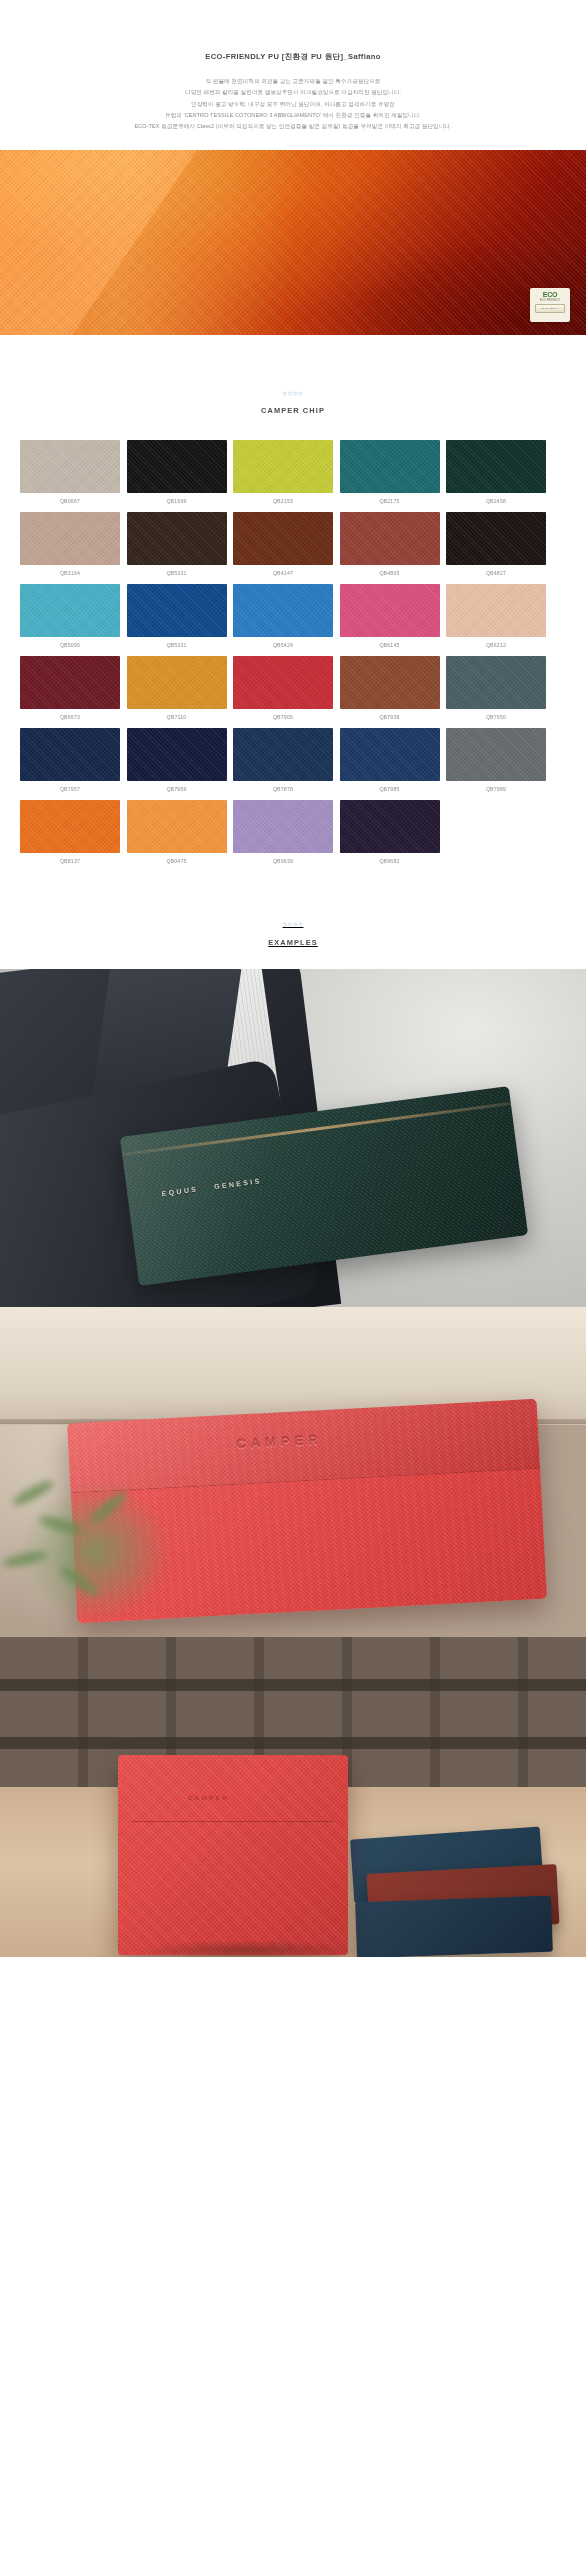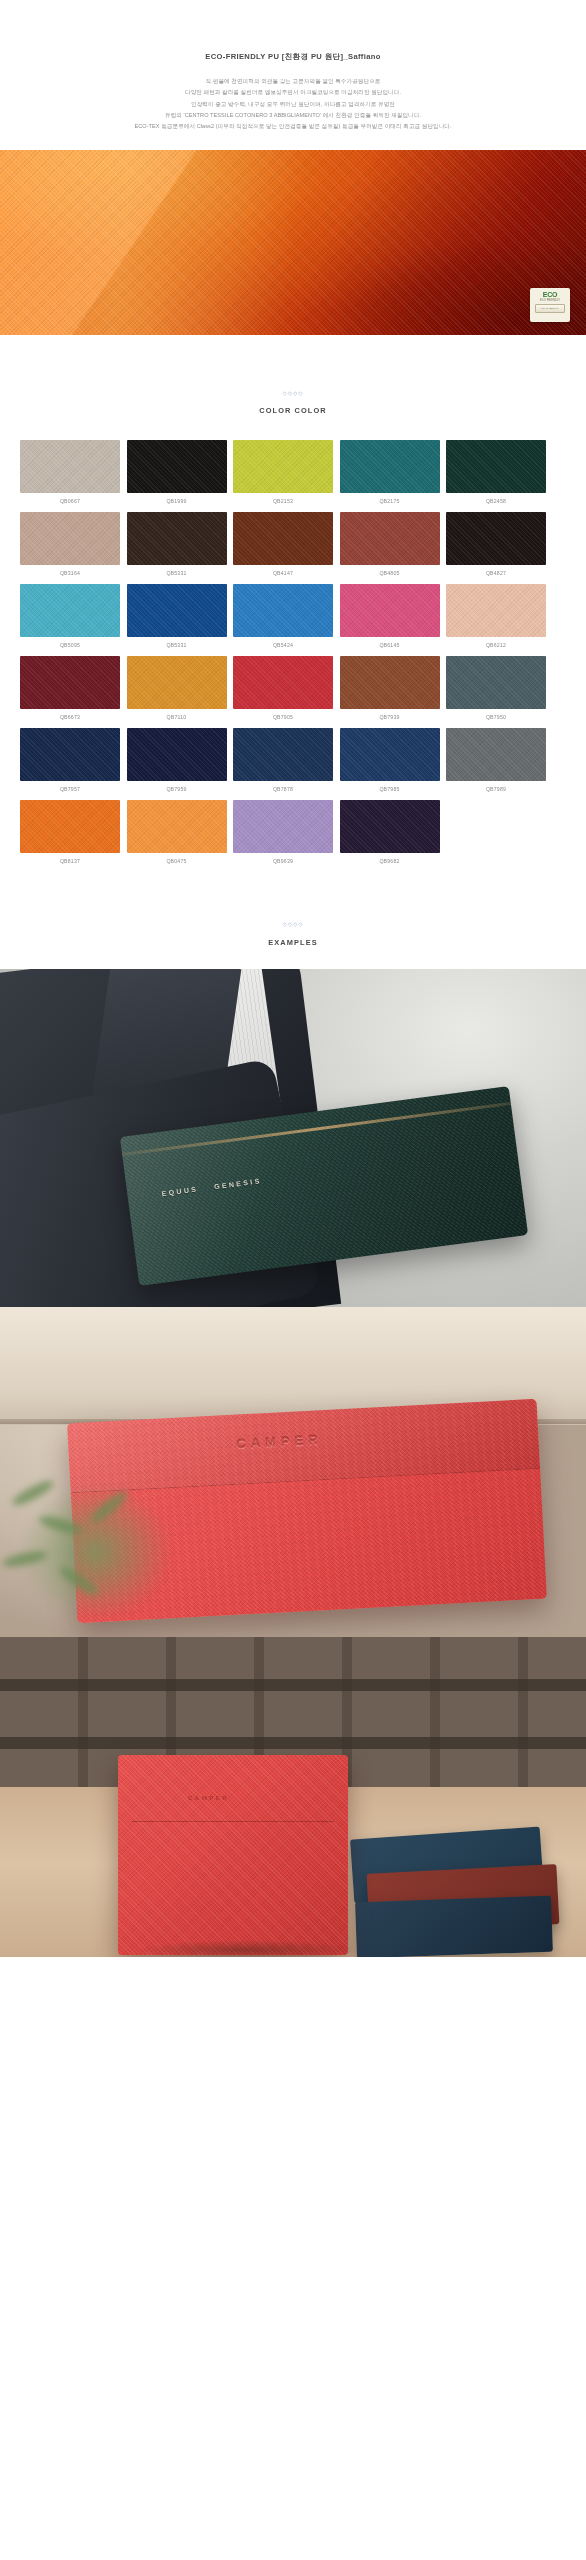--- a/index.html
+++ b/index.html
@@ -295,21 +295,21 @@
     <div class="eco-word">ECO</div>
     <div class="eco-sub">ECO FRIENDLY</div>
     <div class="eco-bar">
       <span>PU MATERIAL</span>
     </div>
   </div>
 </section>
 
 <div class="sec-head" style="margin-top:56px;">
   <div class="diamonds">◇◇◇◇</div>
-  <div class="sec-title">COLOR COLOR</div>
+  <div class="sec-title">CAMPER CHIP</div>
 </div>
 
 <section class="chips" style="margin-top:25px;">
 
   <div class="chip-row">
     <div class="chip">
         <div class="chip-sw" style="background: rgb(194, 184, 172);"></div>
         <div class="chip-code">QB0667</div>
       </div>
     <div class="chip">
@@ -436,21 +436,21 @@
         <div class="chip-code">QB9639</div>
       </div>
     <div class="chip">
         <div class="chip-sw" style="background: rgb(36, 26, 51);"></div>
         <div class="chip-code">QB9682</div>
       </div>
   </div>
 
 </section>
 
-<div class="sec-head" style="margin-top:58px;">
+<div class="sec-head" style="margin-top:58px;text-decoration:underline;">
   <div class="diamonds">◇◇◇◇</div>
   <div class="sec-title">EXAMPLES</div>
 </div>
 
 <section style="margin-top:22px;">
 
   <div class="photo ph1">
     <div class="bg"></div>
     <div class="suit"></div>
     <div class="shirt"></div>

